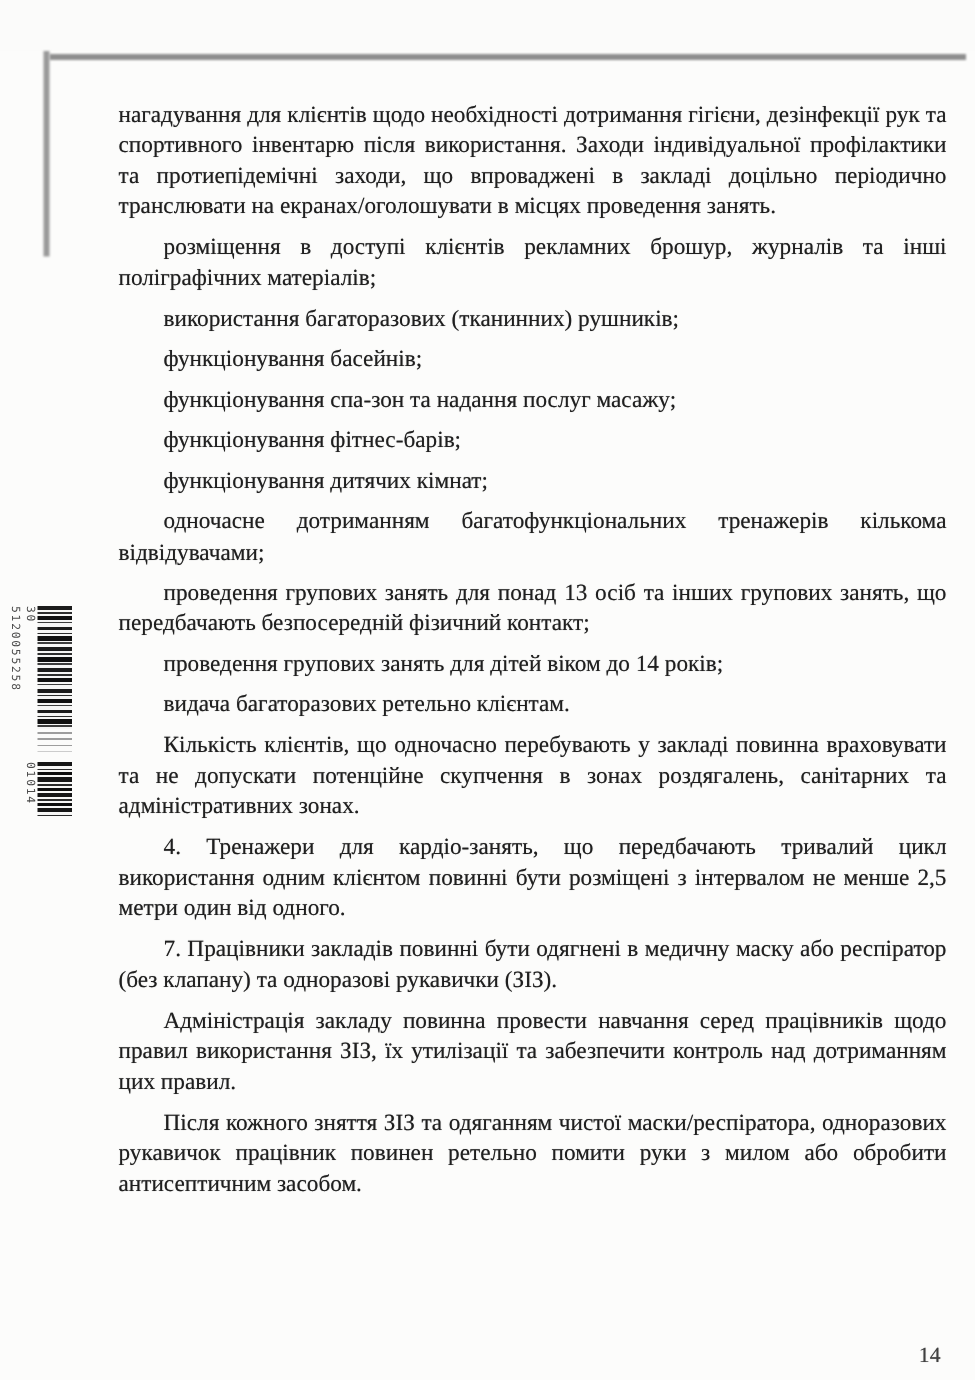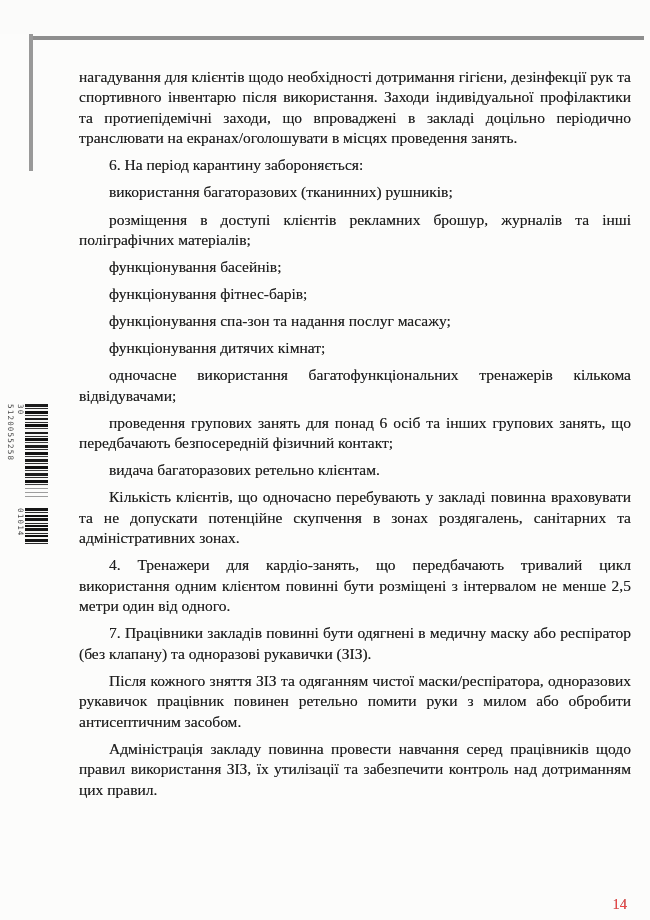--- a/index.html
+++ b/index.html
@@ -41,21 +41,21 @@
   }
   .textblock p.no-indent {
     text-indent: 0;
   }
   
   .page-number {
     position: absolute;
     top: 862px;
     right: 23px;
     font-size: 14.5px;
-    color: #ef4444;
+    color: #404040;
     text-shadow: 0 0 0.5px rgba(45,45,45,0.6);
   }
   
   .barcode {
     position: absolute;
     left: 15px;
     top: 370px;
     width: 34px;
   }
   .bc-row {
@@ -154,32 +154,32 @@
     <div class="bc-row">
       <div class="bc-digits">01014</div>
       <div class="bc-barscol">
         <div class="bars-bottom"></div>
       </div>
     </div>
   </div>
 
   <div class="textblock">
     <p class="no-indent">нагадування для клієнтів щодо необхідності дотримання гігієни, дезінфекції рук та спортивного інвентарю після використання. Заходи індивідуальної профілактики та протиепідемічні заходи, що впроваджені в закладі доцільно періодично транслювати на екранах/оголошувати в місцях проведення занять.</p>
-    <p>6. На період карантину забороняється:</p>
+    <p>розміщення в доступі клієнтів рекламних брошур, журналів та інші поліграфічних матеріалів;</p>
     <p>використання багаторазових (тканинних) рушників;</p>
-    <p>розміщення в доступі клієнтів рекламних брошур, журналів та інші поліграфічних матеріалів;</p>
     <p>функціонування басейнів;</p>
+    <p>функціонування спа-зон та надання послуг масажу;</p>
     <p>функціонування фітнес-барів;</p>
-    <p>функціонування спа-зон та надання послуг масажу;</p>
     <p>функціонування дитячих кімнат;</p>
-    <p>одночасне використання багатофункціональних тренажерів кількома відвідувачами;</p>
-    <p>проведення групових занять для понад 6 осіб та інших групових занять, що передбачають безпосередній фізичний контакт;</p>
+    <p>одночасне дотриманням багатофункціональних тренажерів кількома відвідувачами;</p>
+    <p>проведення групових занять для понад 13 осіб та інших групових занять, що передбачають безпосередній фізичний контакт;</p>
+    <p>проведення групових занять для дітей віком до 14 років;</p>
     <p>видача багаторазових ретельно клієнтам.</p>
     <p>Кількість клієнтів, що одночасно перебувають у закладі повинна враховувати та не допускати потенційне скупчення в зонах роздягалень, санітарних та адміністративних зонах.</p>
     <p>4. Тренажери для кардіо-занять, що передбачають тривалий цикл використання одним клієнтом повинні бути розміщені з інтервалом не менше 2,5 метри один від одного.</p>
     <p>7. Працівники закладів повинні бути одягнені в медичну маску або респіратор (без клапану) та одноразові рукавички (ЗІЗ).</p>
+    <p>Адміністрація закладу повинна провести навчання серед працівників щодо правил використання ЗІЗ, їх утилізації та забезпечити контроль над дотриманням цих правил.</p>
     <p>Після кожного зняття ЗІЗ та одяганням чистої маски/респіратора, одноразових рукавичок працівник повинен ретельно помити руки з милом або обробити антисептичним засобом.</p>
-    <p>Адміністрація закладу повинна провести навчання серед працівників щодо правил використання ЗІЗ, їх утилізації та забезпечити контроль над дотриманням цих правил.</p>
   </div>
 
   <div class="page-number">14</div>
 
 </div>
 
 </body></html>

